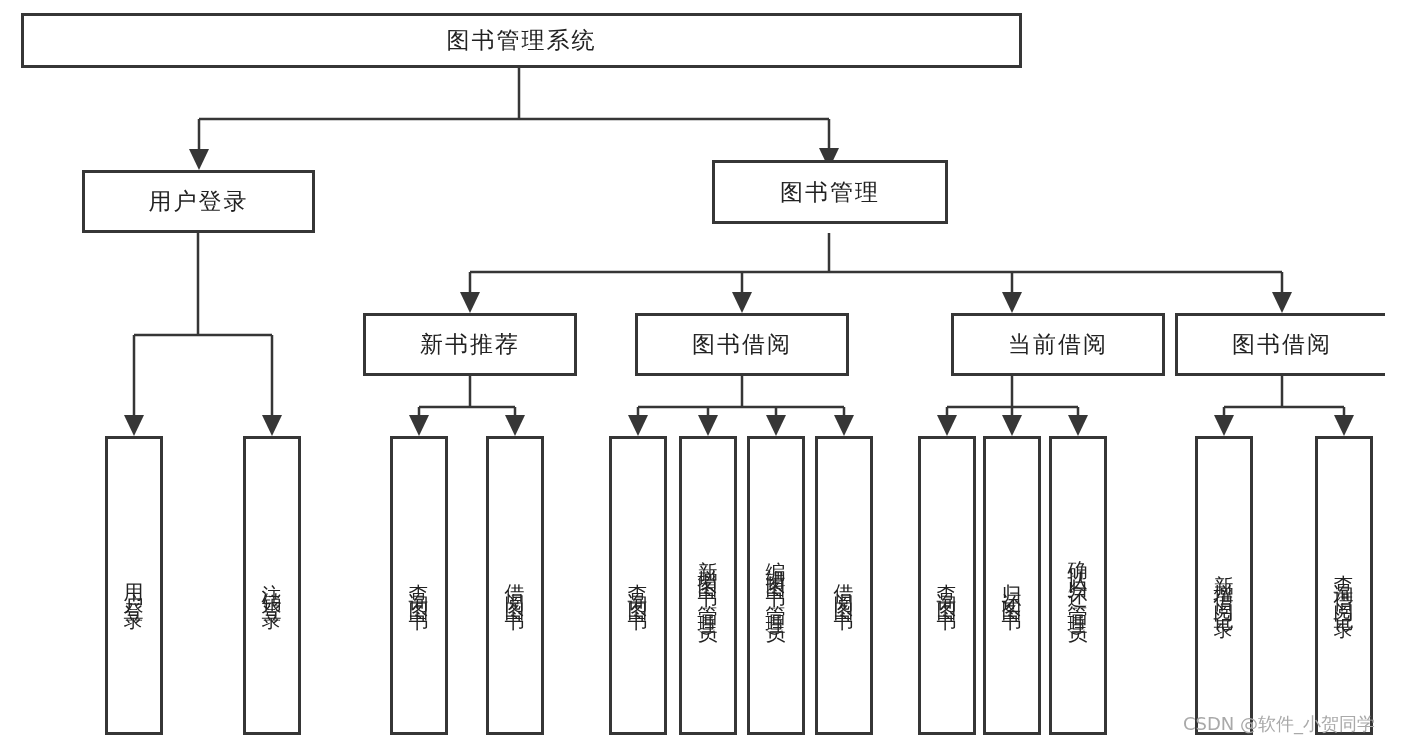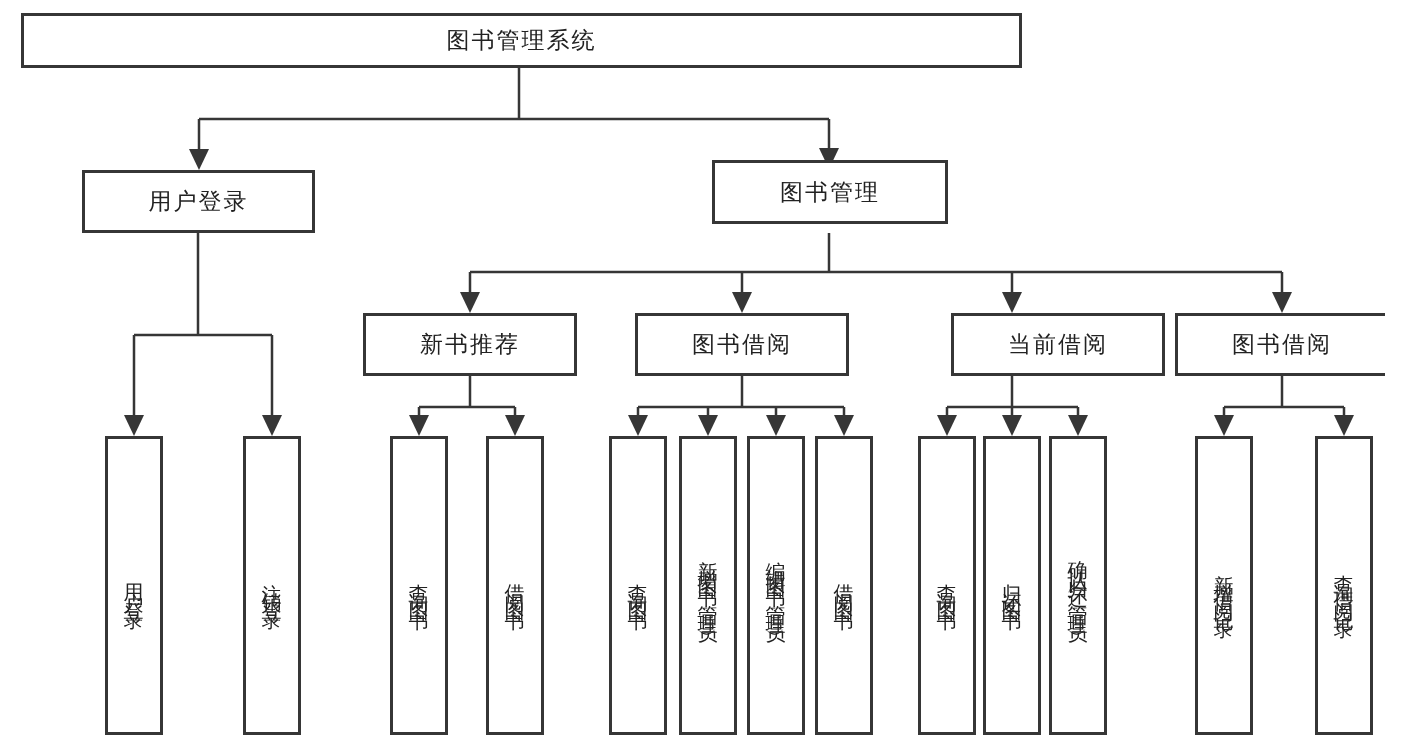--- a/index.html
+++ b/index.html
@@ -129,14 +129,15 @@
   <div class="node v" style="left:747px;top:436px;width:58px;height:299px;">编辑图书（管理员）</div>
   <div class="node v" style="left:815px;top:436px;width:58px;height:299px;">借阅图书</div>
 
   <div class="node v" style="left:918px;top:436px;width:58px;height:299px;">查询图书</div>
   <div class="node v" style="left:983px;top:436px;width:58px;height:299px;">归还图书</div>
   <div class="node v" style="left:1049px;top:436px;width:58px;height:299px;">确认归还（管理员）</div>
 
   <div class="node v" style="left:1195px;top:436px;width:58px;height:299px;">新增借阅记录</div>
   <div class="node v" style="left:1315px;top:436px;width:58px;height:299px;">查询借阅记录</div>
 
+  <div class="watermark">CSDN @软件_小贺同学</div>
 
 </div>
 
 </body></html>

